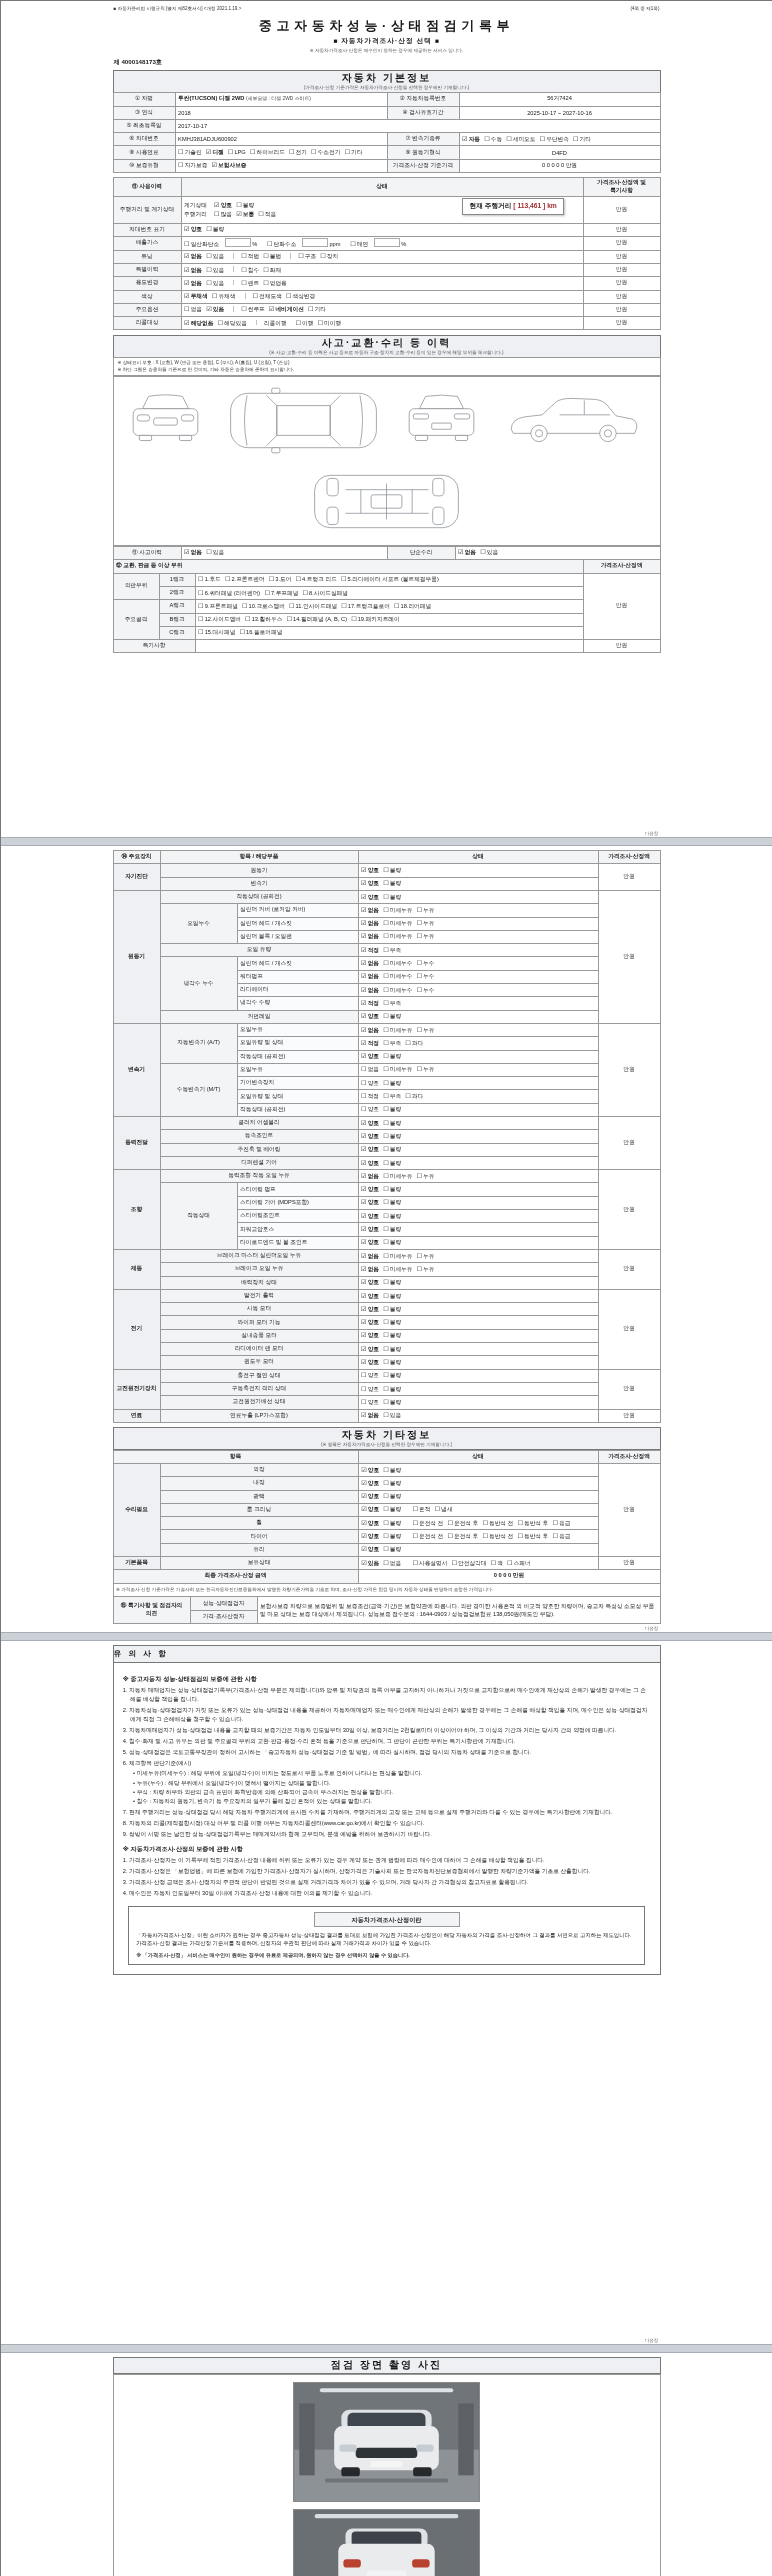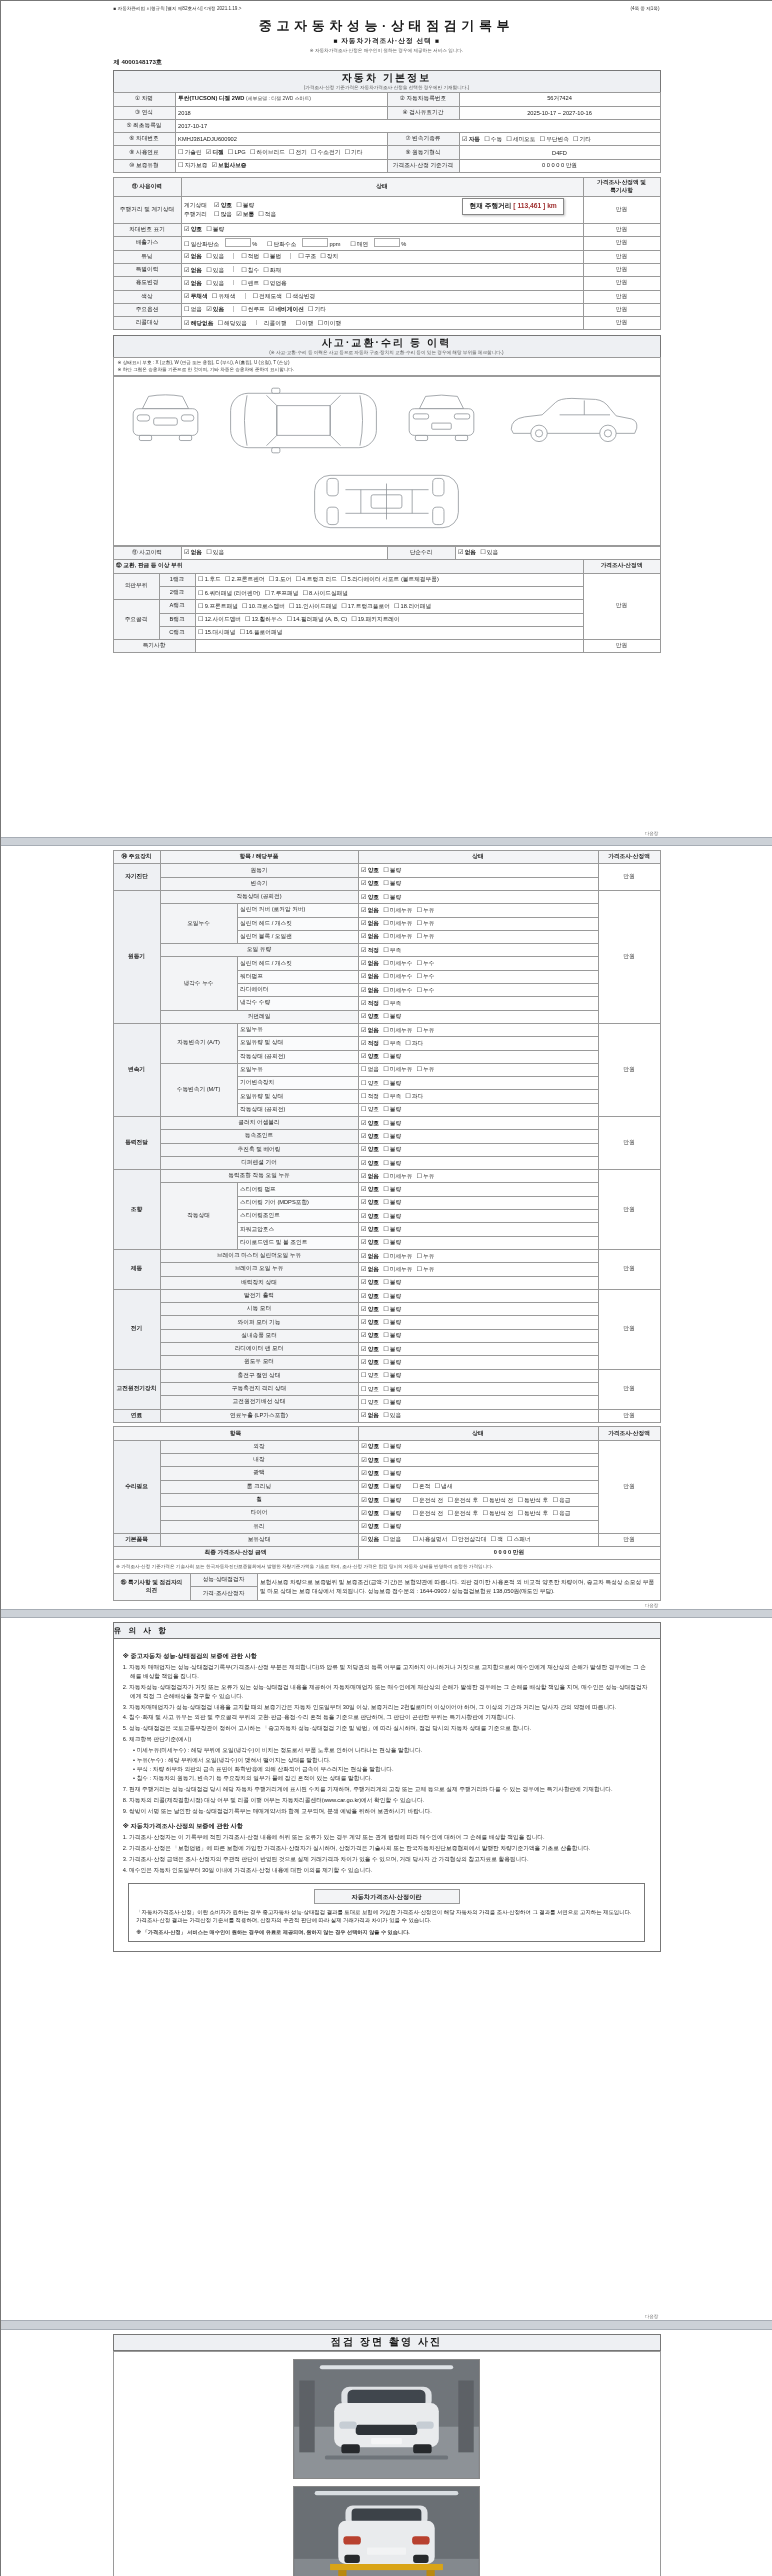--- a/index.html
+++ b/index.html
@@ -551,20 +551,24 @@
           <td class="lab grp" rowspan="1">연료</td>
           <td class="lab" colspan="2">연료누출 (LP가스포함)</td>
           <td><span class="opt on"><span class="bx">☑</span><span>없음</span></span><span class="opt"><span class="bx">☐</span><span>있음</span></span></td>
           <td class="price" rowspan="1">만원</td>
         </tr>
       </tbody>
   </table>
 
   <div class="vsp"></div>
 
+  <div class="secbar">
+    <span class="t">자동차 기타정보</span>
+    <span class="n">(※ 항목은 자동차가격조사·산정을 선택한 경우에만 기재합니다.)</span>
+  </div>
   <table class="grid">
     <colgroup>
         <col style="width:47px">
         <col style="width:77px">
         <col style="width:121px">
         <col>
         <col style="width:62px">
       </colgroup>
     <thead>
       <tr>

